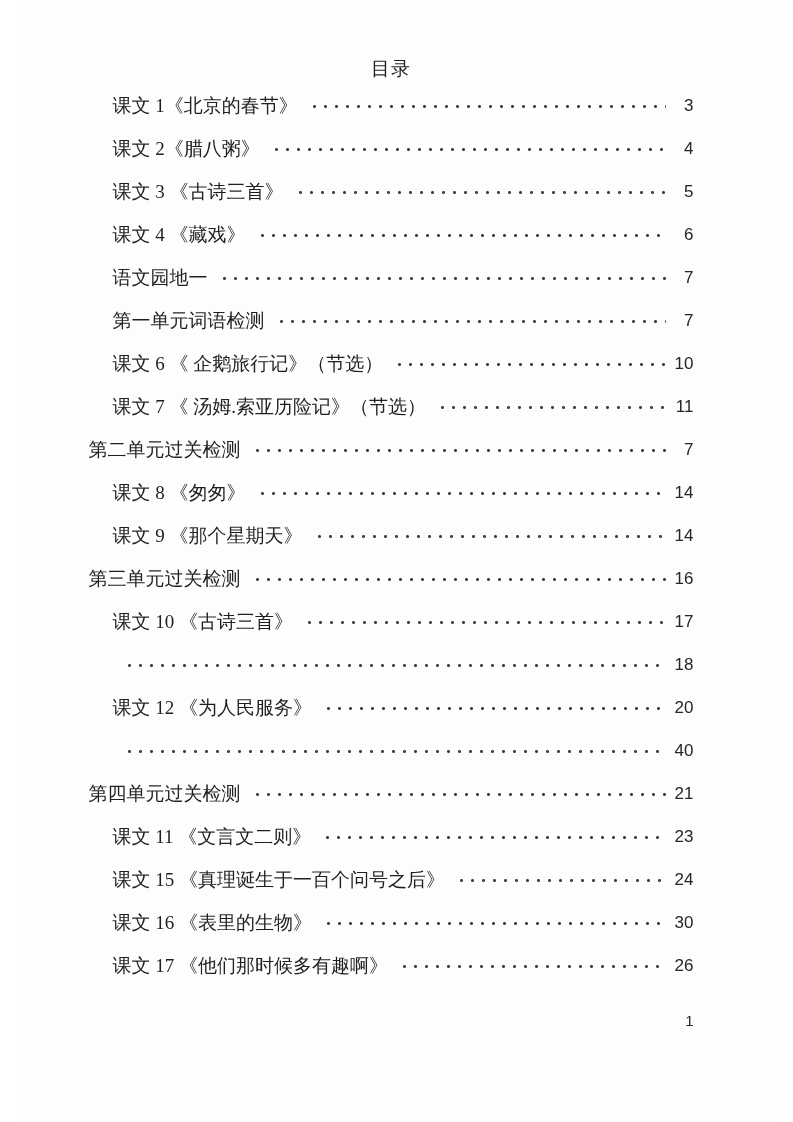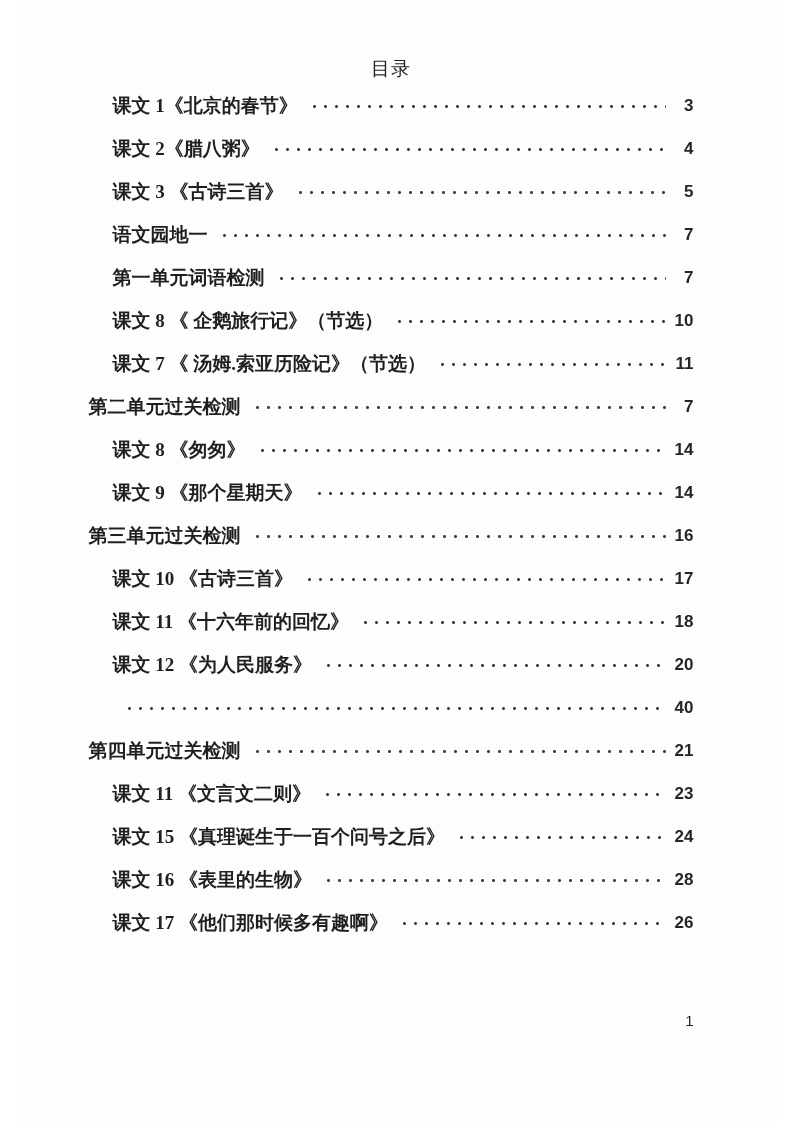--- a/index.html
+++ b/index.html
@@ -22,21 +22,20 @@
   .doc-title {
     margin: 0;
     text-align: center;
     font-size: 19px;
     font-weight: 400;
     line-height: 22px;
     letter-spacing: 1px;
   }
   .toc {
     margin-top: -6px;
-    font-weight: bold;
   }
   .toc-row {
     display: flex;
     align-items: flex-end;
     height: 43px;
   }
   .toc-row.indent {
     padding-left: 24px;
   }
   .toc-label {
@@ -87,31 +86,36 @@
         <span class="toc-label">课文 2《腊八粥》</span>
         <span class="toc-leader"></span>
         <span class="toc-page">4</span>
       </div>
       <div class="toc-row indent">
         <span class="toc-label">课文 3 《古诗三首》</span>
         <span class="toc-leader"></span>
         <span class="toc-page">5</span>
       </div>
       <div class="toc-row indent">
+        <span class="toc-label">课文 4 《藏戏》</span>
+        <span class="toc-leader"></span>
+        <span class="toc-page">6</span>
+      </div>
+      <div class="toc-row indent">
         <span class="toc-label">语文园地一</span>
         <span class="toc-leader"></span>
         <span class="toc-page">7</span>
       </div>
       <div class="toc-row indent">
         <span class="toc-label">第一单元词语检测</span>
         <span class="toc-leader"></span>
         <span class="toc-page">7</span>
       </div>
       <div class="toc-row indent">
-        <span class="toc-label">课文 8 《 企鹅旅行记》（节选）</span>
+        <span class="toc-label">课文 6 《 企鹅旅行记》（节选）</span>
         <span class="toc-leader"></span>
         <span class="toc-page">10</span>
       </div>
       <div class="toc-row indent">
         <span class="toc-label">课文 7 《 汤姆.索亚历险记》（节选）</span>
         <span class="toc-leader"></span>
         <span class="toc-page">11</span>
       </div>
       <div class="toc-row">
         <span class="toc-label">第二单元过关检测</span>
@@ -132,21 +136,20 @@
         <span class="toc-label">第三单元过关检测</span>
         <span class="toc-leader"></span>
         <span class="toc-page">16</span>
       </div>
       <div class="toc-row indent">
         <span class="toc-label">课文 10 《古诗三首》</span>
         <span class="toc-leader"></span>
         <span class="toc-page">17</span>
       </div>
       <div class="toc-row indent">
-        <span class="toc-label">课文 11 《十六年前的回忆》</span>
         <span class="toc-leader"></span>
         <span class="toc-page">18</span>
       </div>
       <div class="toc-row indent">
         <span class="toc-label">课文 12 《为人民服务》</span>
         <span class="toc-leader"></span>
         <span class="toc-page">20</span>
       </div>
       <div class="toc-row indent">
         <span class="toc-leader"></span>
@@ -163,21 +166,21 @@
         <span class="toc-page">23</span>
       </div>
       <div class="toc-row indent">
         <span class="toc-label">课文 15 《真理诞生于一百个问号之后》</span>
         <span class="toc-leader"></span>
         <span class="toc-page">24</span>
       </div>
       <div class="toc-row indent">
         <span class="toc-label">课文 16 《表里的生物》</span>
         <span class="toc-leader"></span>
-        <span class="toc-page">28</span>
+        <span class="toc-page">30</span>
       </div>
       <div class="toc-row indent">
         <span class="toc-label">课文 17 《他们那时候多有趣啊》</span>
         <span class="toc-leader"></span>
         <span class="toc-page">26</span>
       </div>
     </div>
   <div class="footer-pagenum">1</div>
 </div>
 

